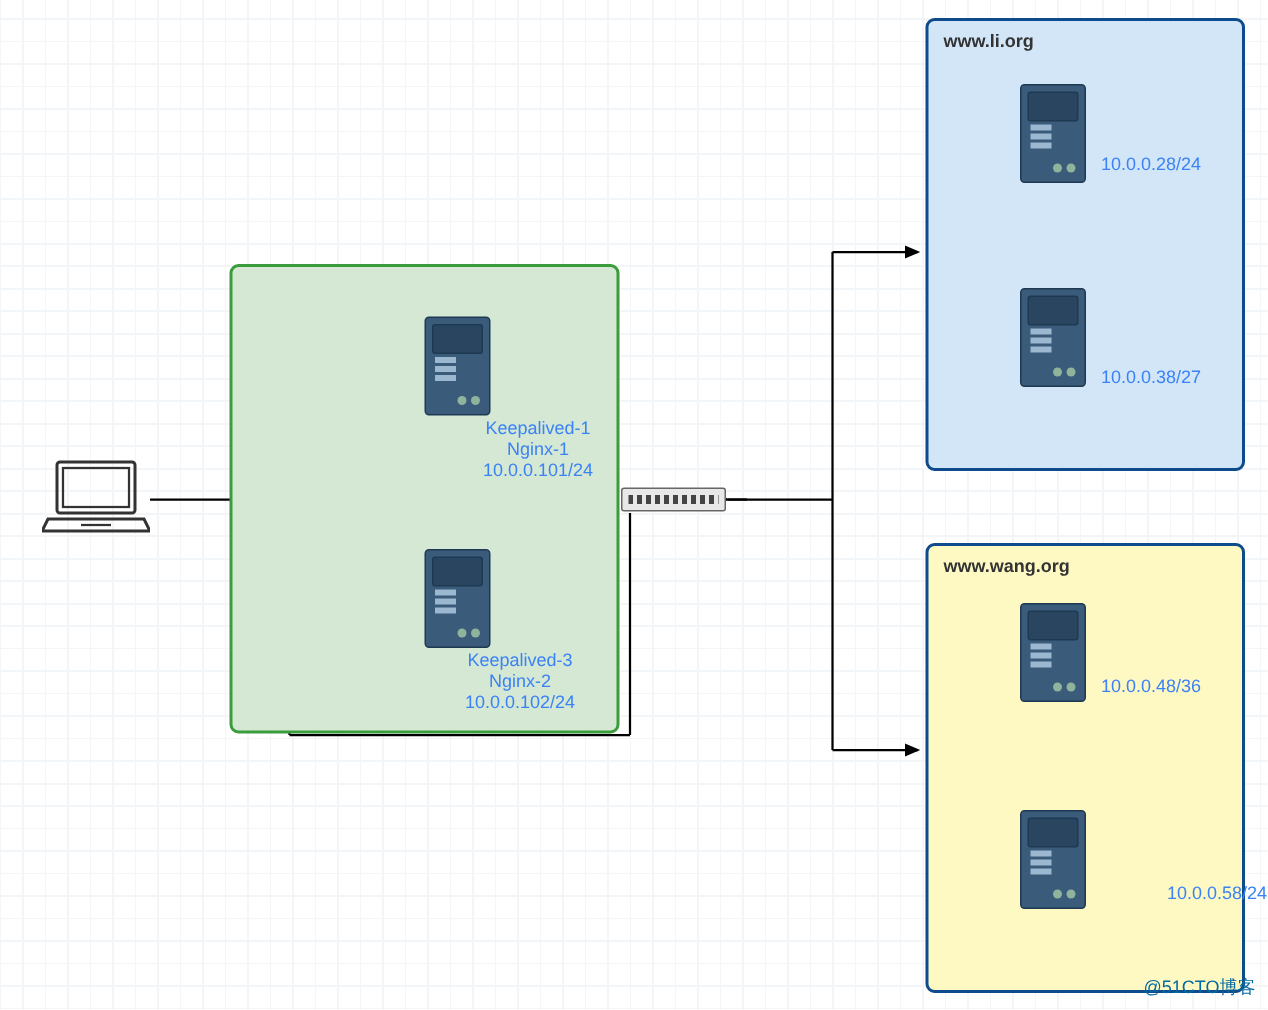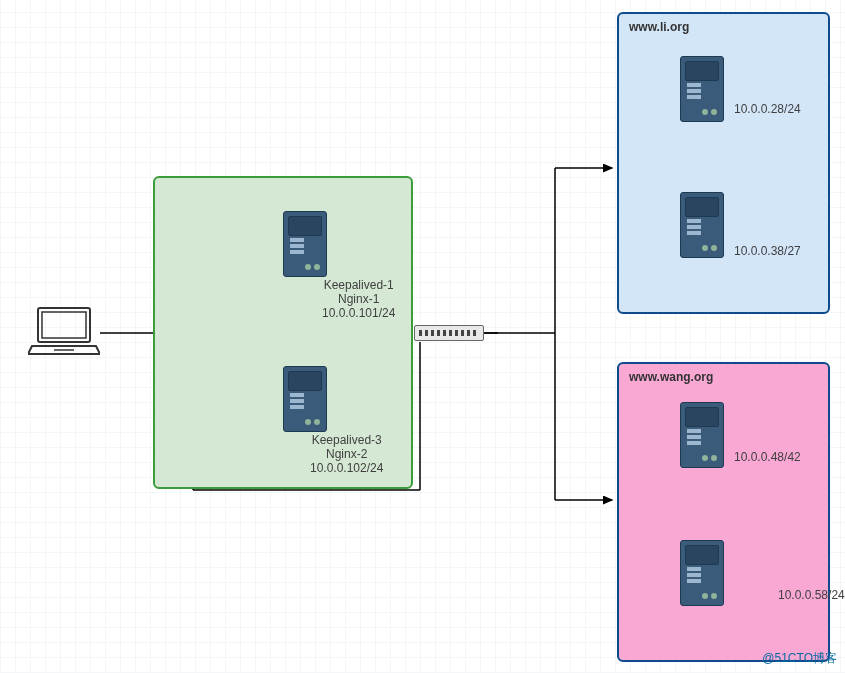--- a/index.html
+++ b/index.html
@@ -18,26 +18,26 @@
     overflow: hidden;
   }
   .svg-overlay { position: absolute; inset: 0; width: 845px; height: 673px; pointer-events: none; }
   .zone {
     position: absolute;
     border: 2px solid;
     border-radius: 6px;
   }
   .zone-green { background: #d4e8d4; border-color: #3a9c3a; }
   .zone-blue  { background: #d2e6f8; border-color: #0d4b8c; }
-  .zone-cyan  { background: #f9a8d4; border-color: #0d4b8c; }
+  .zone-cyan  { background: #fef9c3; border-color: #0d4b8c; }
   .zone-title {
     position: absolute; top: 6px; left: 10px; font-weight: bold; color: #333; text-align: right;
   }
   .label {
-    position: absolute; text-align: center; white-space: pre; color: #404040;
+    position: absolute; text-align: center; white-space: pre; color: #3b82f6;
   }
   .vip-circle {
     position: absolute;
     width: 42px; height: 42px;
     border: 2px solid #333;
     border-radius: 50%;
     background: #fff;
     display: flex; align-items: center; justify-content: center;
     font-size: 12px;
   }
@@ -172,19 +172,19 @@
     <span class="dot"></span>
   </div>
 <div class="label" style="left:734px; top:244px;">10.0.0.38/27</div>
 
 <div class="zone zone-cyan" style="left:617px; top:362px; width:213px; height:300px;">
   <div class="zone-title">www.wang.org</div>
 </div>
 <div class="server" style="left:680px; top:402px;">
     <span class="dot"></span>
   </div>
-<div class="label" style="left:734px; top:450px;">10.0.0.48/42</div>
+<div class="label" style="left:734px; top:450px;">10.0.0.48/36</div>
 <div class="server" style="left:680px; top:540px;">
     <span class="dot"></span>
   </div>
 <div class="label" style="left:778px; top:588px;text-align:right;">10.0.0.58/24</div>
 
 <div class="watermark">@51CTO博客</div>
 
 </body></html>

